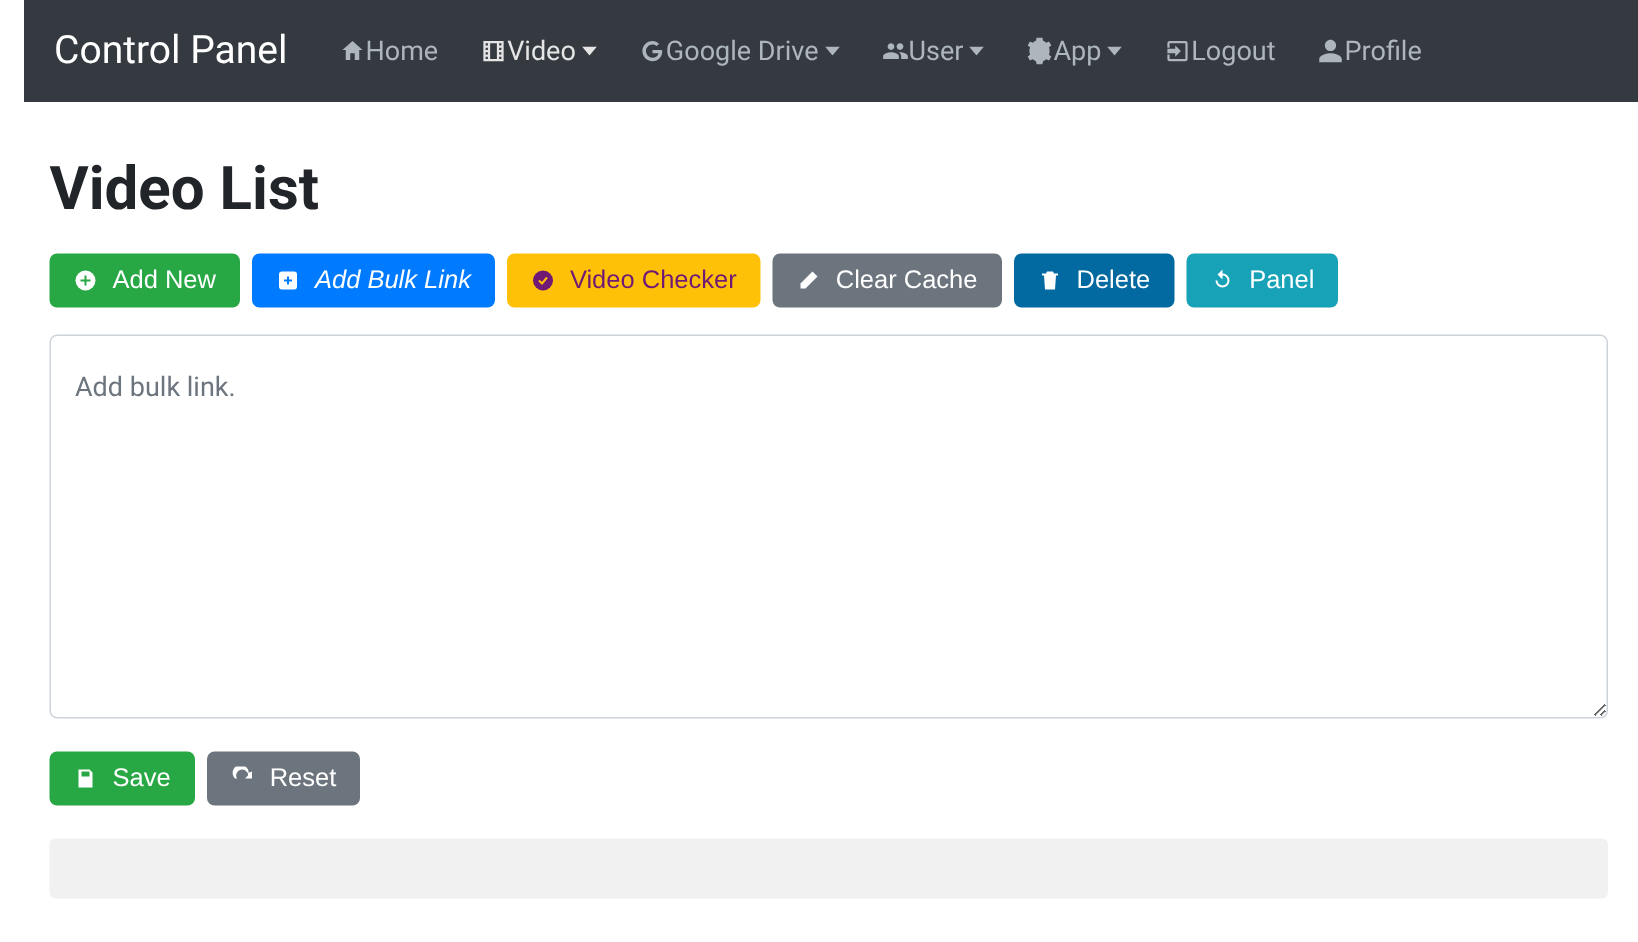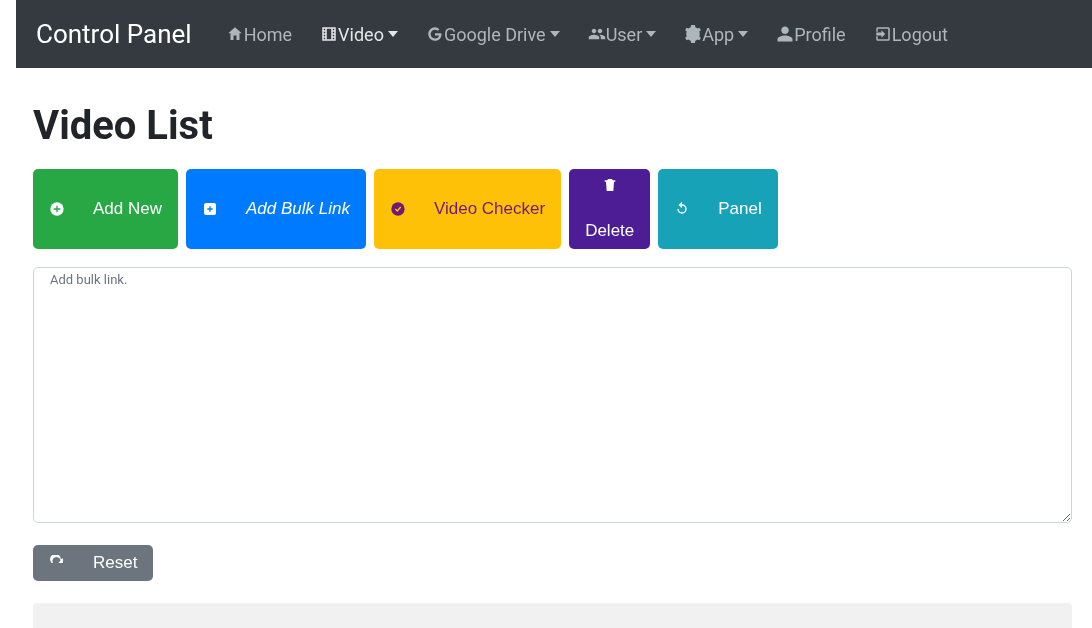--- a/index.html
+++ b/index.html
@@ -38,40 +38,40 @@
 .icon { display:inline-flex; width:18px; height:18px; }
 .icon svg { width:100%; height:100%; display:block; }
 
 
 .container { padding: 18px 20px; margin-left: 13px; }
 h1.page-title { font-size: 40px; font-weight: 700; margin: 16px 0 20px 0; }
 
 
 .toolbar { display:flex; flex-wrap:wrap; gap:8px; margin-bottom:18px; }
 .btn {
-  display:inline-flex; align-items:center; gap:28px;
+  display:inline-flex; align-items:center; gap:10px;
   padding: 8px 16px; font-size:17px; border:none; border-radius:5px;
   color:#fff; cursor:pointer;
 }
 .btn .icon { width:16px; height:16px; }
 .btn-green  { background:#28a745; }
 .btn-blue   { background:#007bff;font-style:italic; }
 .btn-yellow { background:#ffc107; color:#701a75; }
 .btn-gray   { background:#6c757d; }
-.btn-red    { background:#4c1d95;flex-direction:column; }
+.btn-red    { background:#0369a1; }
 .btn-teal   { background:#17a2b8; }
 
 
 .bulk-area {
   width:100%;
   height:256px;
   border:1px solid #ced4da;
   border-radius:5px;
-  padding:4px 16px;
-  font-size:13px;
+  padding:24px 16px;
+  font-size:18px;
   color:#495057;
   resize:vertical;
   font-family:inherit;
 }
 .bulk-area::placeholder { color:#6c757d; }
 
 
 .lower-toolbar { display:flex; gap:8px; margin-top:18px; }
 
 
@@ -149,33 +149,33 @@
     <span class="caret">
       <svg width="10" height="6" viewBox="0 0 10 6">
           <path d="M0 0l5 6 5-6z" fill="currentColor"></path>
         </svg>
     </span>
   </span>
 
   <span class="nav-item">
     <span class="icon">
       <svg viewBox="0 0 24 24" fill="currentColor">
+          <path d="M10 17l5-5-5-5v3H3v4h7v3zm9-14H5a2 2 0 00-2 2v4h2V5h14v14H5v-4H3v4a2 2 0 002 2h14a2 2 0 002-2V5a2 2 0 00-2-2z"></path>
+        </svg>
+    </span>
+    <span>Logout</span>
+  </span>
+
+  <span class="nav-item">
+    <span class="icon">
+      <svg viewBox="0 0 24 24" fill="currentColor">
           <path d="M12 12c2.76 0 5-2.24 5-5s-2.24-5-5-5-5 2.24-5 5 2.24 5 5 5zm0 2c-3.33 0-10 1.67-10 5v3h20v-3c0-3.33-6.67-5-10-5z"></path>
         </svg>
     </span>
     <span>Profile</span>
-  </span>
-
-  <span class="nav-item">
-    <span class="icon">
-      <svg viewBox="0 0 24 24" fill="currentColor">
-          <path d="M10 17l5-5-5-5v3H3v4h7v3zm9-14H5a2 2 0 00-2 2v4h2V5h14v14H5v-4H3v4a2 2 0 002 2h14a2 2 0 002-2V5a2 2 0 00-2-2z"></path>
-        </svg>
-    </span>
-    <span>Logout</span>
   </span>
 </nav>
 
 <div class="container">
 
   <h1 class="page-title">Video List</h1>
 
   
   <div class="toolbar">
 
@@ -202,20 +202,28 @@
     <button class="btn btn-yellow">
       <span class="icon">
         <svg viewBox="0 0 24 24" fill="currentColor">
             <circle cx="12" cy="12" r="10"></circle>
             <path d="M8 12l3 3 5-6" stroke="#ffc107" stroke-width="2" fill="none"></path>
           </svg>
       </span>
       <span>Video Checker</span>
     </button>
 
+    <button class="btn btn-gray">
+      <span class="icon">
+        <svg viewBox="0 0 24 24" fill="currentColor">
+            <path d="M16 3l5 5-12 12H4v-5L16 3z"></path>
+          </svg>
+      </span>
+      <span>Clear Cache</span>
+    </button>
 
     <button class="btn btn-red">
       <span class="icon">
         <svg viewBox="0 0 24 24" fill="currentColor">
             <path d="M6 7h12l-1 14H7L6 7zm3-4h6l1 2H8l1-2zM4 5h16v2H4z"></path>
           </svg>
       </span>
       <span>Delete</span>
     </button>
 
@@ -228,20 +236,28 @@
       <span>Panel</span>
     </button>
 
   </div>
 
   
   <textarea class="bulk-area" placeholder="Add bulk link." style=""></textarea>
 
   
   <div class="lower-toolbar">
+    <button class="btn btn-green">
+      <span class="icon">
+        <svg viewBox="0 0 24 24" fill="currentColor">
+            <path d="M5 3h11l3 3v15H5V3zm3 2v5h8V5H8zm1 9h6v5H9v-5z"></path>
+          </svg>
+      </span>
+      <span>Save</span>
+    </button>
     <button class="btn btn-gray">
       <span class="icon">
         <svg viewBox="0 0 24 24" fill="currentColor">
             <path d="M17.65 6.35A8 8 0 104 12h2a6 6 0 1111.19-3.19L14 12h7V5l-3.35 1.35z"></path>
           </svg>
       </span>
       <span>Reset</span>
     </button>
   </div>
 

